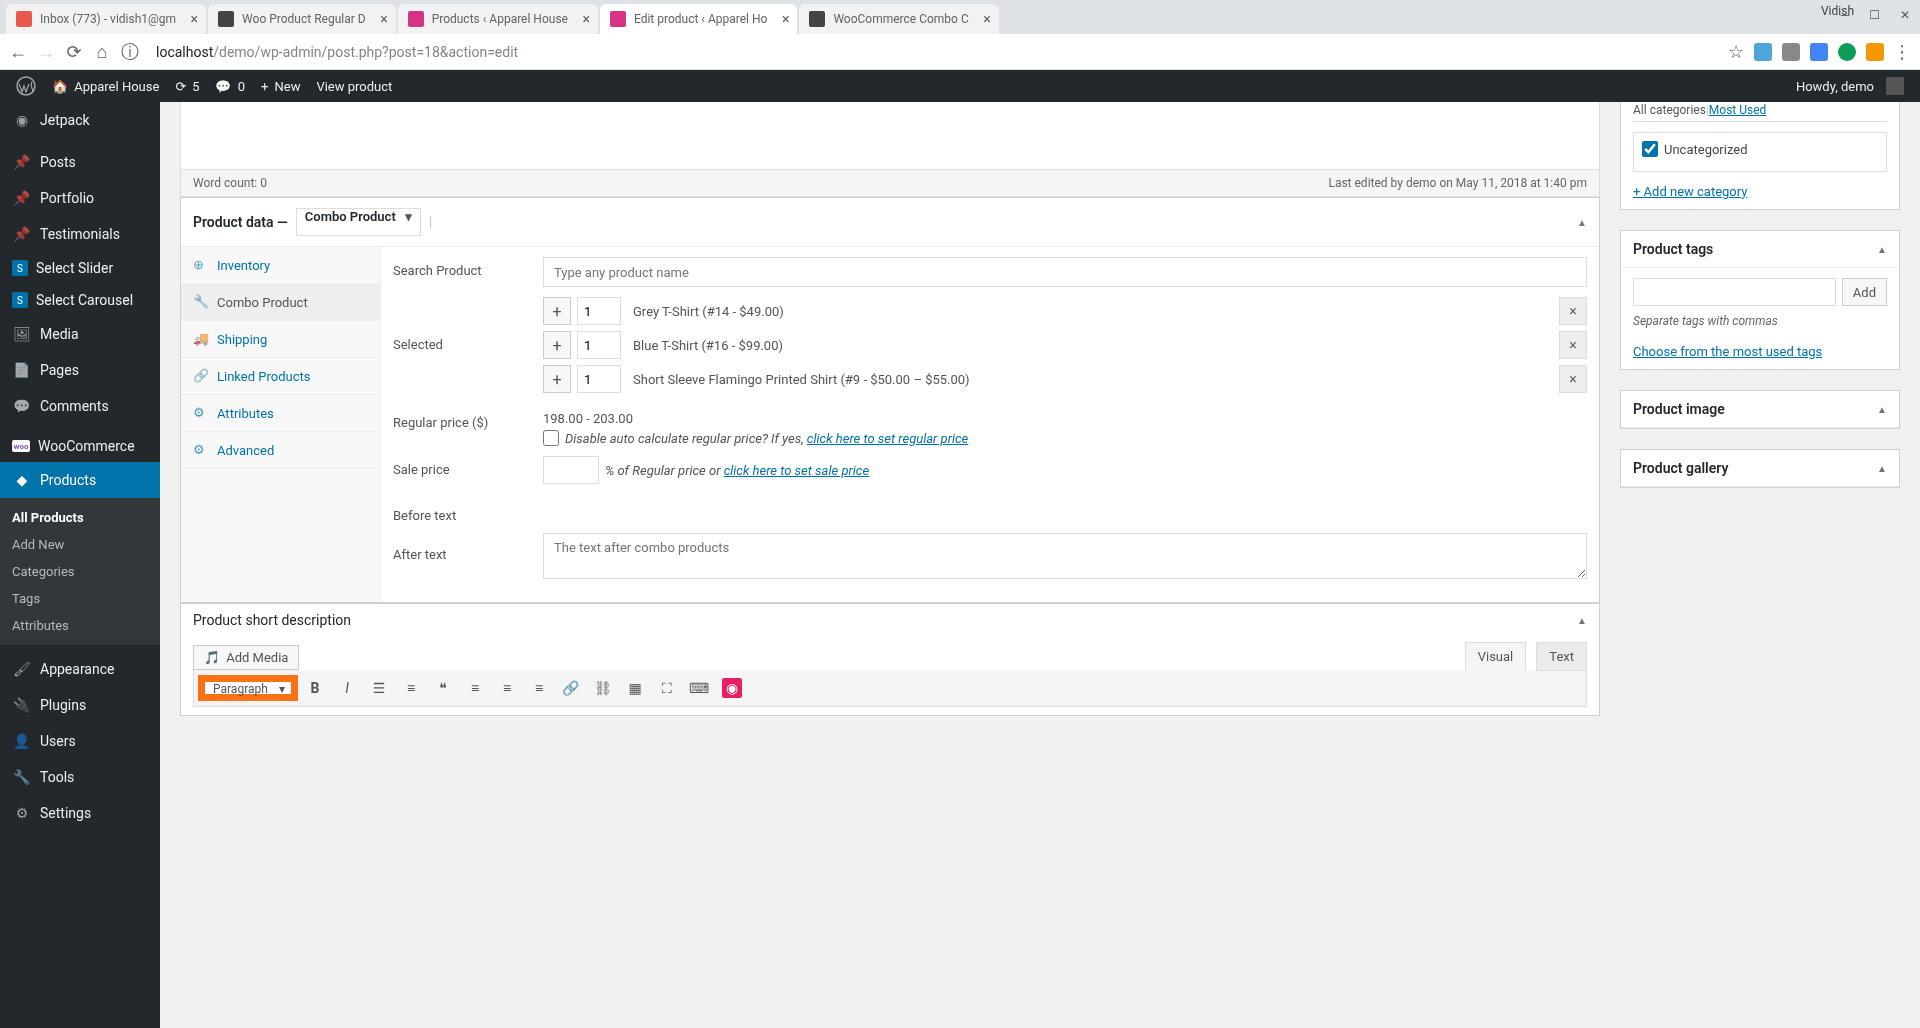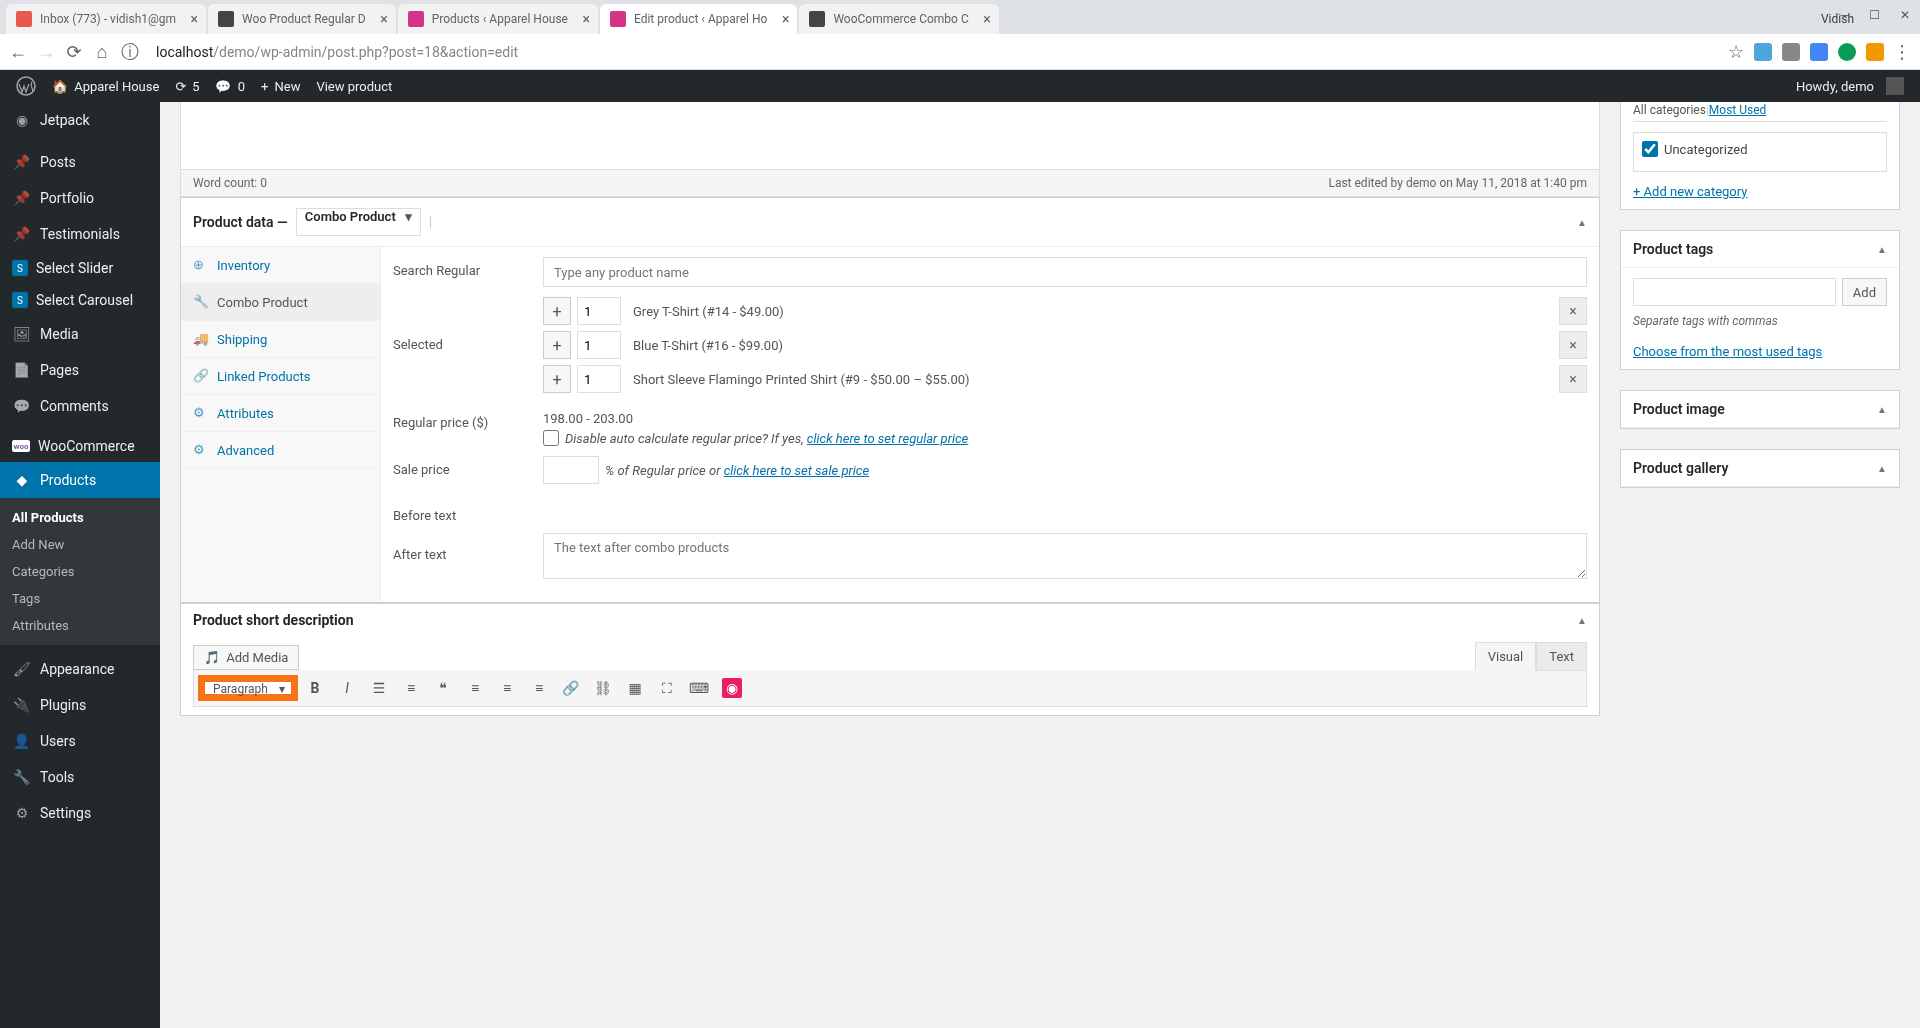--- a/index.html
+++ b/index.html
@@ -1,18 +1,18 @@
 <!DOCTYPE html>
 <html><head>
 <meta charset="utf-8">
 <style>
 *{box-sizing:border-box;margin:0;padding:0;font-family:-apple-system,BlinkMacSystemFont,"Segoe UI",Roboto,sans-serif}
 body{background:#f1f1f1;font-size:13px;color:#444;overflow:hidden;height:1028px;width:1920px}
 .browser-frame{display:flex;flex-direction:column;height:100%}
-.tab-bar{height:34px;background:#dee1e6;display:flex;align-items:center;padding:4px 6px 0}
+.tab-bar{height:34px;background:#dee1e6;display:flex;align-items:flex-start;padding:4px 6px 0}
 .tab{height:30px;background:#f2f2f2;border-radius:6px 6px 0 0;padding:0 30px 0 10px;display:flex;align-items:center;font-size:12px;color:#5f6368;margin-right:2px;position:relative;max-width:210px;min-width:180px}
 .tab.active{background:#fff}
 .tab-close{position:absolute;right:8px;font-size:14px;color:#5f6368}
 .tab-favicon{width:16px;height:16px;margin-right:8px;border-radius:2px;flex-shrink:0}
 .addr-bar{height:36px;background:#fff;border-bottom:1px solid #ddd;display:flex;align-items:center;padding:0 8px;gap:8px}
 .addr-btn{width:20px;height:20px;display:flex;align-items:center;justify-content:center;color:#5f6368;font-size:18px}
 .addr-url{flex:1;font-size:14px;color:#202124;padding:0 8px}
 .addr-url .gray{color:#80868b}
 .wp-toolbar{height:32px;background:#23282d;color:#eee;display:flex;align-items:center;padding:0 8px;font-size:13px}
 .wp-toolbar .tb-item{display:flex;align-items:center;padding:0 8px;height:32px;gap:6px}
@@ -66,22 +66,22 @@
 .cat-tab.link{color:#0073aa;text-decoration:underline}
 .cat-check{display:flex;align-items:center;gap:6px;font-size:13px;color:#444}
 .cat-check input{width:16px;height:16px;accent-color:#0073aa}
 .add-btn{height:28px;border:1px solid #ccc;background:#f7f7f7;padding:0 10px;font-size:13px;color:#555}
 .tag-row{display:flex;gap:6px;margin-bottom:8px}
 .tag-input{flex:1;height:28px;border:1px solid #ddd;padding:0 6px}
 .help-text{font-size:12px;color:#666;font-style:italic}
 .toolbar-row{display:flex;align-items:center;gap:2px;padding:4px;border:1px solid #ddd;border-top:none;background:#f5f5f5}
 .tb-btn{width:30px;height:28px;display:flex;align-items:center;justify-content:center;font-size:14px;color:#555}
 .format-select{height:26px;border:7px solid #f97316;padding:0 20px 0 8px;background:#fff;font-size:12px;color:#555;position:relative;width:100px}
-.desc-header{padding:8px 0;font-size:14px;font-weight:700;color:#23282d;display:flex;justify-content:space-between;align-items:center}
-.desc-tabs{display:flex;gap:0;margin-bottom:-1px;justify-content:flex-end}
+.desc-header{padding:8px 0;font-size:14px;font-weight:400;color:#23282d;display:flex;justify-content:space-between;align-items:center}
+.desc-tabs{display:flex;gap:10px;margin-bottom:-1px;justify-content:flex-end}
 .desc-tab{padding:6px 12px;border:1px solid #ddd;background:#ebebeb;font-size:13px;color:#555}
 .desc-tab.active{background:#f5f5f5;border-bottom-color:#f5f5f5}
 .media-btn-row{display:flex;justify-content:space-between;align-items:flex-end;margin-top:6px}
 .media-btn{border:1px solid #ccc;background:#f7f7f7;padding:4px 10px;font-size:13px;color:#555;display:flex;align-items:center;gap:6px}
 .toggle-arrow{color:#72777c;font-size:10px}
 .browser-user{margin-left:auto;padding:0 60px 0 0;font-size:12px;color:#3c4043}
 .win-controls{position:absolute;right:10px;top:8px;display:flex;gap:20px;font-size:12px;color:#555}
 .ext-icons{display:flex;gap:10px;align-items:center}
 .ext-icon{width:18px;height:18px;border-radius:3px}
 a.link{text-decoration:underline}
@@ -299,21 +299,21 @@
                     <span class="pd-tab-icon">⚙</span>
                     <span>Attributes</span>
                   </div>
                 <div class="pd-tab">
                     <span class="pd-tab-icon">⚙</span>
                     <span>Advanced</span>
                   </div>
               </div>
               <div class="pd-content">
                 <div class="form-row">
-                  <div class="form-label">Search Regular</div>
+                  <div class="form-label">Search Product</div>
                   <div class="form-field"><input class="search-input" placeholder="Type any product name" style=""></div>
                 </div>
                 <div class="form-row">
                   <div class="form-label" style="padding-top:40px">Selected</div>
                   <div class="form-field">
                     <div class="product-row">
                       <div class="qty-btn">+</div>
                       <input class="qty-input" value="1" style="">
                       <div class="product-name">Grey T-Shirt (#14 - $49.00)</div>
                       <div class="remove-btn">×</div>

